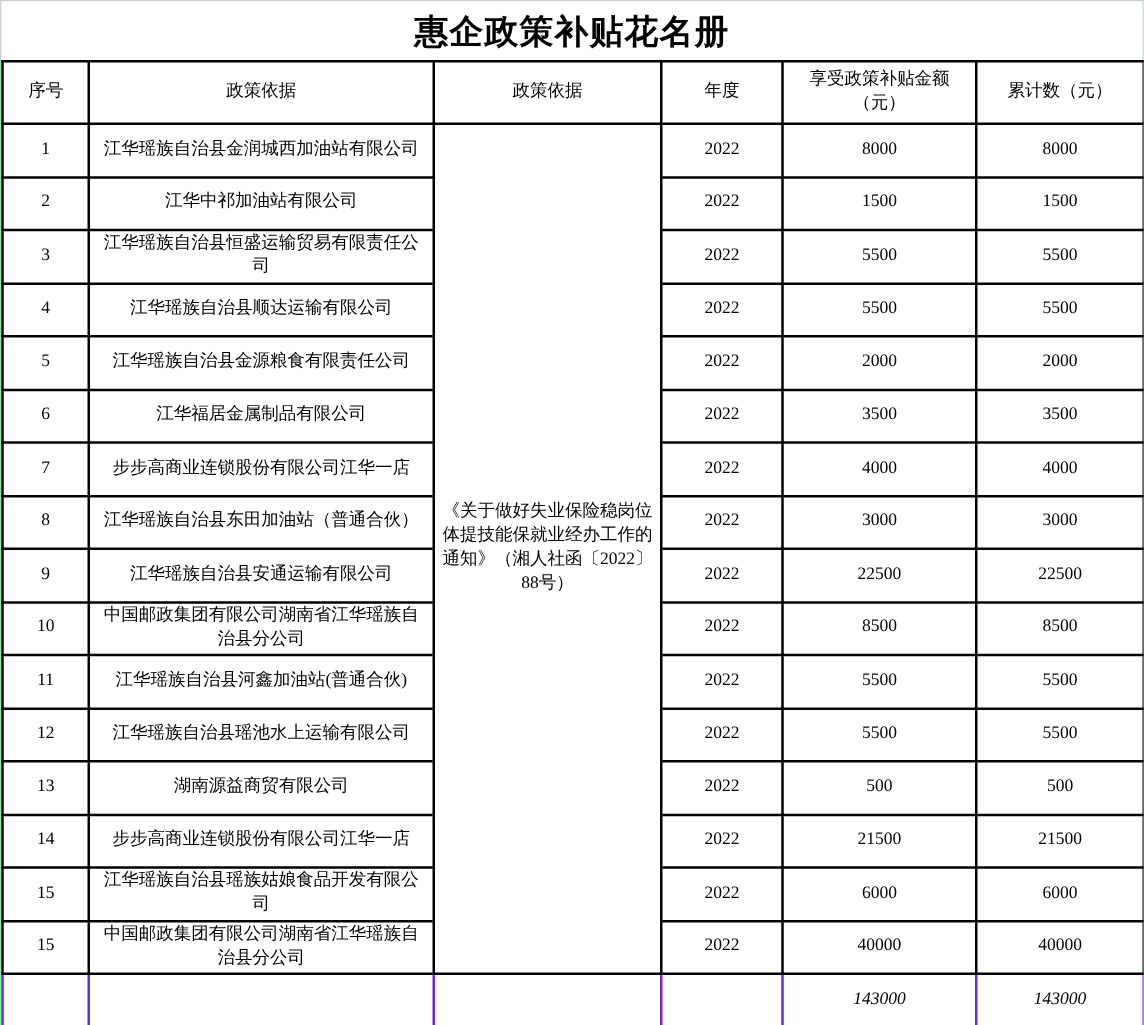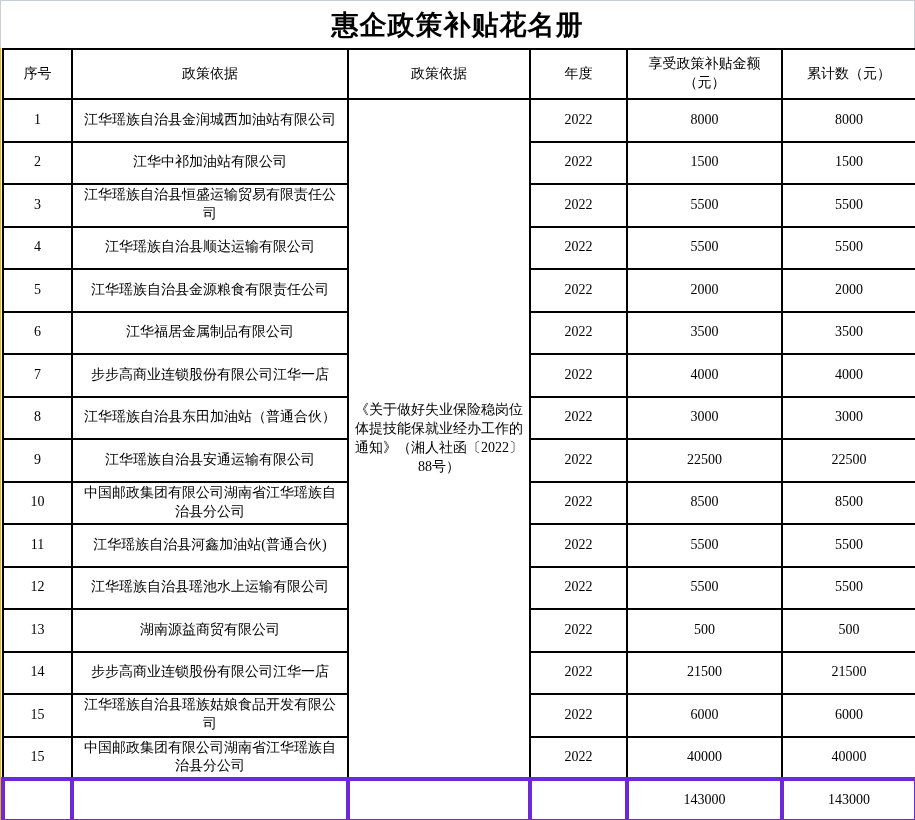--- a/index.html
+++ b/index.html
@@ -6,21 +6,21 @@
     margin: 0;
     padding: 0;
     background: #ffffff;
     color: #000000;
     font-family: "Liberation Serif", "DejaVu Serif", serif;
   }
   .doc {
     position: relative;
     width: 915px;
     height: 820px;
-    background: #eab308;
+    background: #86efac;
     overflow: hidden;
   }
   .title-bar {
     box-sizing: border-box;
     width: 915px;
     height: 48px;
     border: 1px solid #c9ced5;
     border-bottom: none;
     display: flex;
     align-items: center;
@@ -47,21 +47,22 @@
     line-height: 1.35;
     padding: 1px 6px;
     overflow: hidden;
     word-break: break-all;
   }
   tr.header-row { height: 50px; font-family: Liberation Mono, monospace; }
   tr.data-row   { height: 42.5px; }
   td.policy-cell { padding: 1px 3px; font-family: Liberation Serif, serif; }
   tr.total-row  { height: 42px; }
   tr.total-row td {
-    border: 4px solid #6d28d9;
+    border: 2px solid #6d28d9;
+    font-style: italic;
   }
 </style>
 </head>
 <body>
 
 <div class="doc">
 
   <div class="title-bar">惠企政策补贴花名册</div>
 
   <table class="roster">

